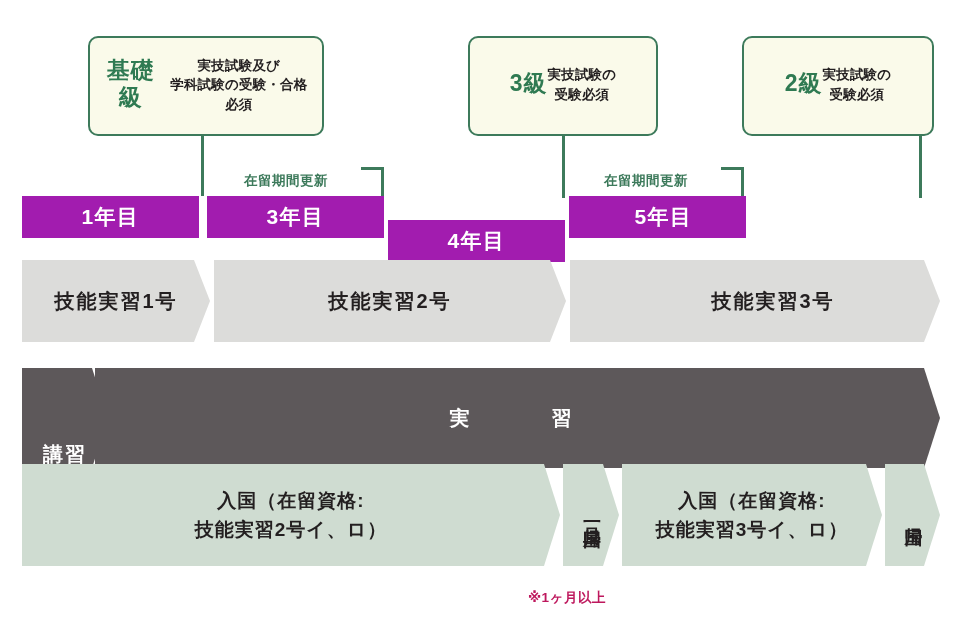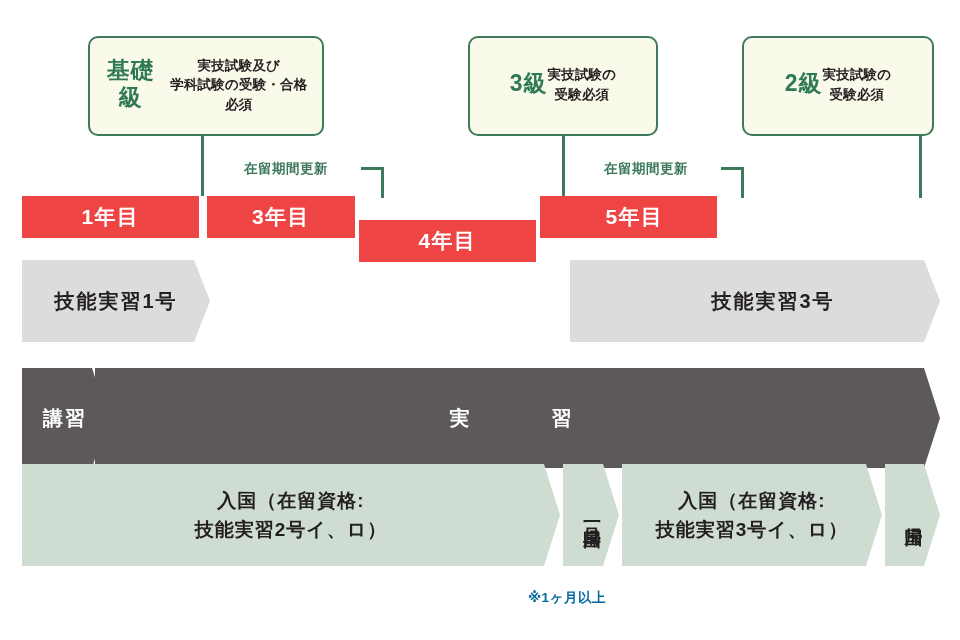--- a/index.html
+++ b/index.html
@@ -52,32 +52,33 @@
 
   
   .renew-group{position:absolute;}
   .renew-label{
     position:absolute;
     color:#3d7a5b;
     font-size:13.5px;
     font-weight:bold;
     letter-spacing:0.5px;
     white-space:nowrap;
+    margin-top:12px;
   }
   .renew-bracket{
     position:absolute;
     border-top:3px solid #3d7a5b;
     border-right:3px solid #3d7a5b;
     box-sizing:border-box;
   }
 
   
   .yearbar{position:absolute;display:flex;}
   .yearcell{
-    background:#ef4444;
+    background:#a21caf;
     color:#ffffff;
     font-size:21px;
     font-weight:bold;
     letter-spacing:1.5px;
     display:flex;
     align-items:center;
     justify-content:center;
     box-sizing:border-box;
     height:100%;
   }
@@ -117,21 +118,21 @@
     text-orientation:upright;
     font-size:18px;
     font-weight:bold;
     letter-spacing:2px;
     line-height:1.1;
   }    
 
   
   .footnote{
     position:absolute;
-    color:#0369a1;
+    color:#be185d;
     font-size:13.5px;
     font-weight:bold;
     letter-spacing:0.5px;
     white-space:nowrap;
   }
 </style>
 </head>
 <body>
 
 <div id="stage">
@@ -171,42 +172,45 @@
 
   <div class="renew-group" style="left:0;top:0;">
     <div class="renew-label" style="left:604px;top:160px;">在留期間更新</div>
     <div class="renew-bracket" style="left:721px;top:167px;width:23px;height:31px;"></div>
   </div>
 
   <div class="yearbar" style="left:22px;top:196px;width:902px;height:42px;">
     <div class="yearcell" style="width:177px;">1年目</div>
     <div class="ycgap"></div>
     <div class="ycgap"></div>
-    <div class="yearcell" style="width:148px;">3年目</div>
+    <div class="yearcell" style="width:177px;">3年目</div>
     <div class="ycgap"></div>
     <div class="yearcell" style="width:177px;margin-top:24px;">4年目</div>
     <div class="ycgap"></div>
     <div class="yearcell" style="width:177px;padding-left:12px;">5年目</div>
   </div>
 
   <div class="band" style="left:0;top:252px;width:960px;height:82px;">
 
     <div class="chev grey" style="left:22px;width:188px;clip-path:polygon(0 0, 172px 0, 188px 50%, 172px 100%, 0 100%);">
       <span class="txt">技能実習1号</span>
     </div>
 
+    <div class="chev grey" style="left:214px;width:352px;clip-path:polygon(0 0, 336px 0, 352px 50%, 336px 100%, 0 100%);">
+      <span class="txt">技能実習2号</span>
+    </div>
 
     <div class="chev grey" style="left:570px;width:370px;clip-path:polygon(0 0, 354px 0, 370px 50%, 354px 100%, 0 100%);padding-left:36px;">
       <span class="txt">技能実習3号</span>
     </div>
   </div>
 
   <div class="band" style="left:0;top:360px;width:960px;height:100px;">
 
-    <div class="chev dark" style="left:22px;width:86px;clip-path:polygon(0 0, 70px 0, 86px 50%, 70px 100%, 0 100%);">
+    <div class="chev dark" style="left:22px;width:86px;clip-path:polygon(0 0, 70px 0, 86px 50%, 70px 100%, 0 100%);align-items:flex-end;">
       <span class="txt">講習</span>
     </div>
 
     <div class="chev dark" style="left:95px;width:845px;clip-path:polygon(0 0, 829px 0, 845px 50%, 829px 100%, 0 100%);">
       <span class="txt wide">実　　習</span>
     </div>
   </div>
 
   <div class="band" style="left:0;top:456px;width:960px;height:102px;">
 

